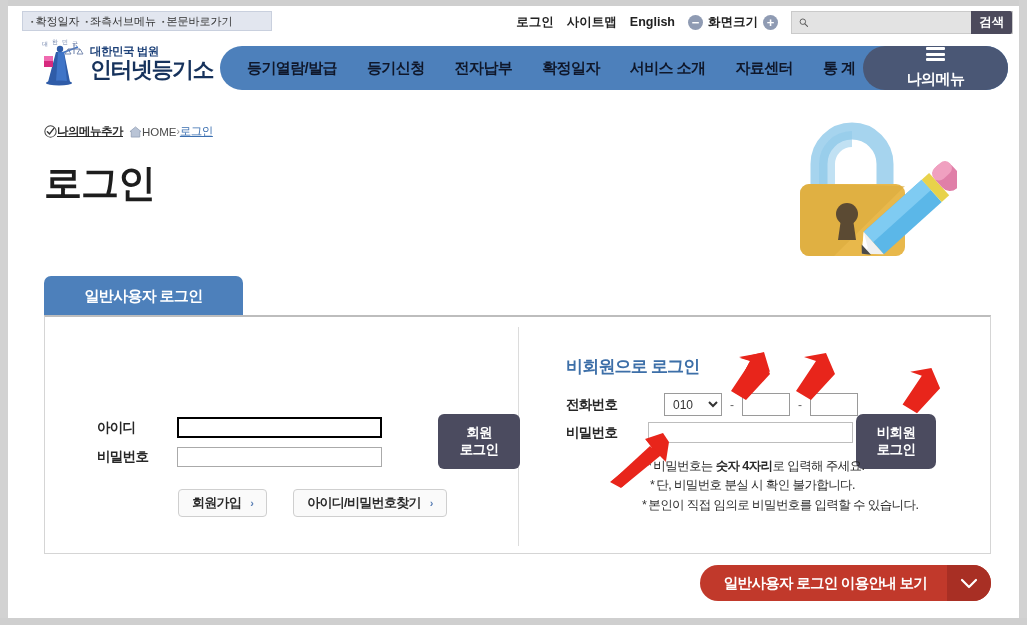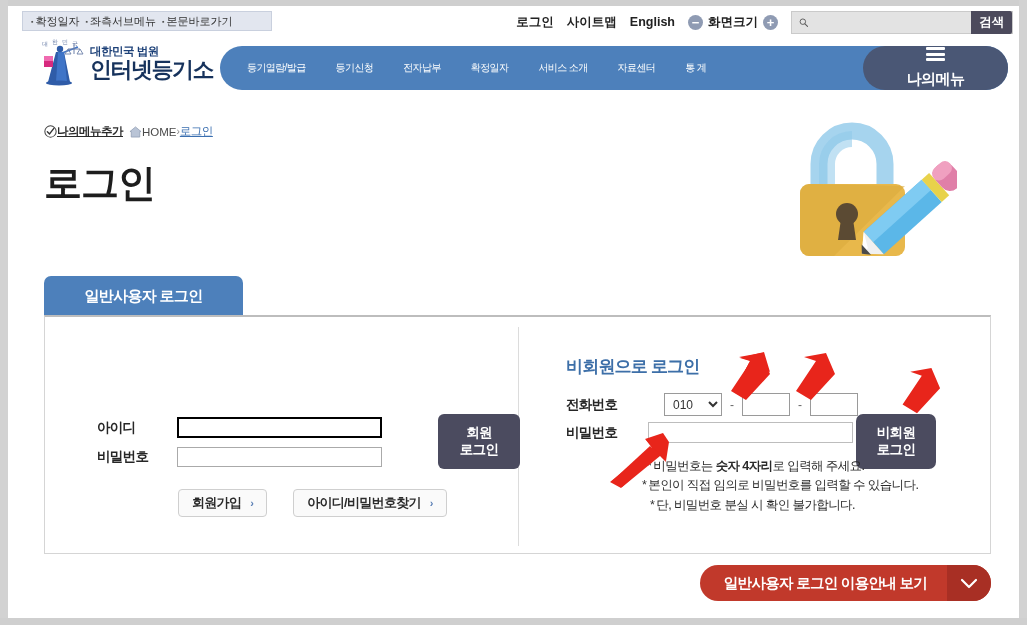--- a/index.html
+++ b/index.html
@@ -170,23 +170,23 @@
     position: absolute;
     left: 212px; top: 10px;
     width: 788px; height: 44px;
     background: #4d80bb;
     border-radius: 22px;
     display: flex;
     align-items: center;
     padding-left: 12px;
   }
   .navitem {
-    color: #ffffff;
-    font-size: 10px;
-    font-weight: normal;
+    color: #0f172a;
+    font-size: 15px;
+    font-weight: bold;
     letter-spacing: -0.6px;
     padding: 0 15px;
     white-space: nowrap;
     cursor: pointer;
   }
   .mymenu {
     position: absolute;
     right: 0; top: 0;
     width: 145px; height: 44px;
     background: #4a5775;
@@ -668,25 +668,25 @@
 
         <button class="guest-login-btn">
           <span>비회원</span><br>
           <span>로그인</span>
         </button>
 
         <div class="notes">
           <div class="nline n1">
             <span class="ast">*</span><span>비밀번호는 </span><b>숫자 4자리</b><span>로 입력해 주세요.</span>
           </div>
+          <div class="nline n3">
+            <span class="ast">*</span><span>단, 비밀번호 분실 시 확인 불가합니다.</span>
+          </div>
           <div class="nline n2">
             <span class="ast">*</span><span>본인이 직접 임의로 비밀번호를 입력할 수 있습니다.</span>
-          </div>
-          <div class="nline n3">
-            <span class="ast">*</span><span>단, 비밀번호 분실 시 확인 불가합니다.</span>
           </div>
         </div>
       </div>
     </div>
 
     <div class="banner">
       <span class="banner-label">일반사용자 로그인 이용안내 보기</span>
       <span class="banner-caret">
         <svg width="18" height="11" viewBox="0 0 18 11">
           <path d="M2 2 L9 9 L16 2" fill="none" stroke="#ffffff" stroke-width="2.2" stroke-linecap="round" stroke-linejoin="round"></path>

